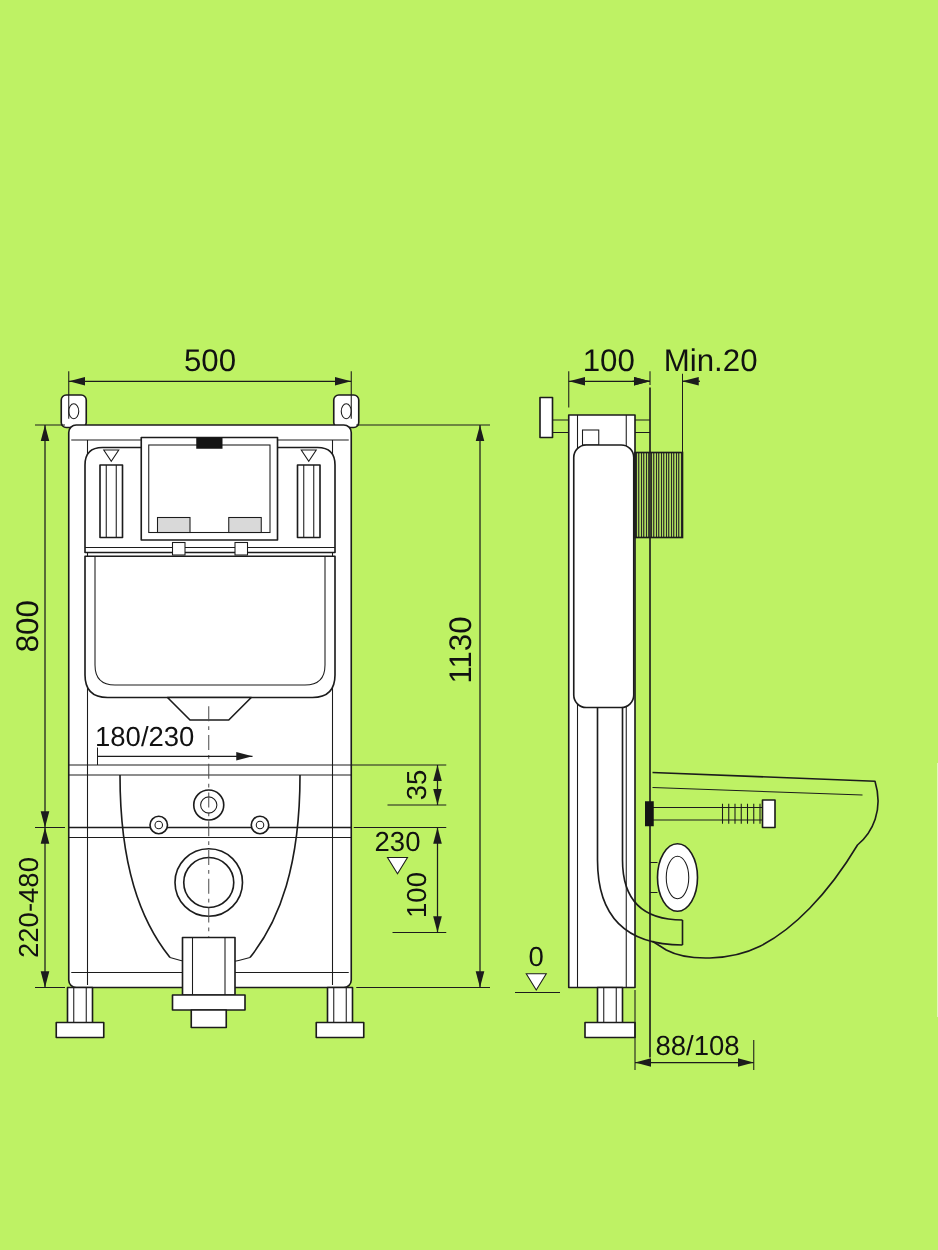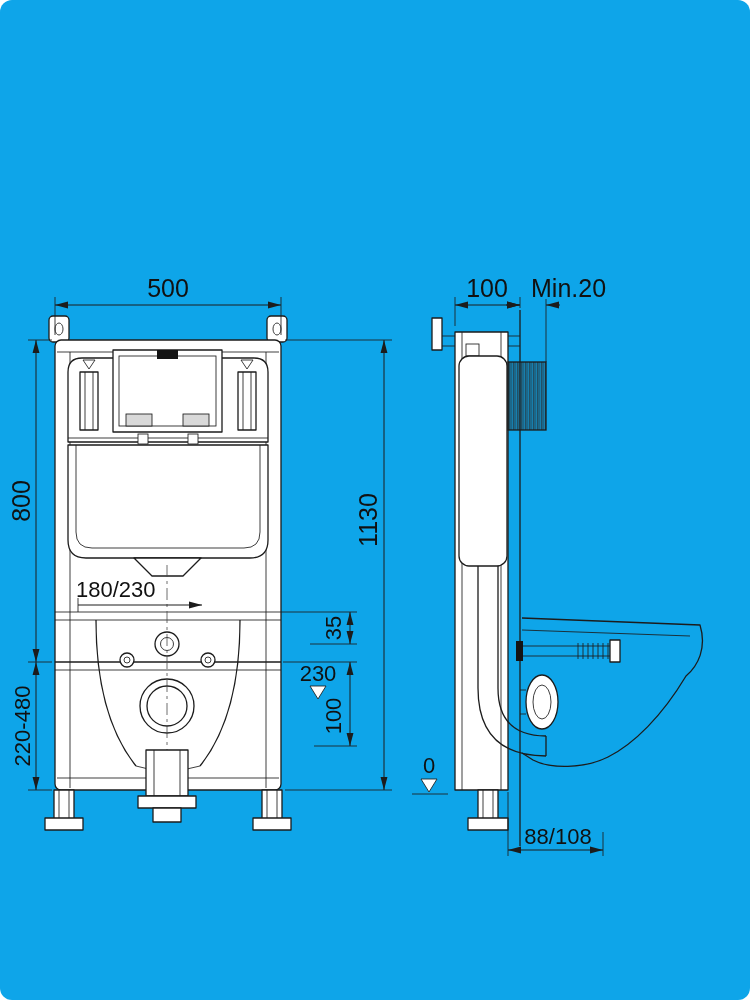--- a/index.html
+++ b/index.html
@@ -1,17 +1,17 @@
 <!DOCTYPE html>
 <html><head>
 <meta charset="utf-8">
 <style>
   html,body{margin:0;padding:0;background:#ffffff;}
-  .sheet{position:relative;width:750px;height:1000px;background:#0ea5e9;
-         font-family:"Liberation Sans",sans-serif;overflow:hidden;border-radius:12px;}
+  .sheet{position:relative;width:750px;height:1000px;background:#bef264;
+         font-family:"Liberation Sans",sans-serif;overflow:hidden;}
   svg{position:absolute;left:0;top:0;}
   .ln{stroke:#1c1c1c;stroke-width:1.3;fill:none;stroke-linejoin:round;}
   .tn{stroke:#1c1c1c;stroke-width:0.85;fill:none;}
   .dim{stroke:#1c1c1c;stroke-width:1;fill:none;}
   .cl{stroke:#4a4a4a;stroke-width:0.8;fill:none;stroke-dasharray:12 4 3 4;}
   .wh{fill:#ffffff;}
   .pad{fill:#d9d9d9;}
   .blk{fill:#141414;stroke:none;}
   text{fill:#111111;font-family:"Liberation Sans",sans-serif;}
   .t24{font-size:25px;}

